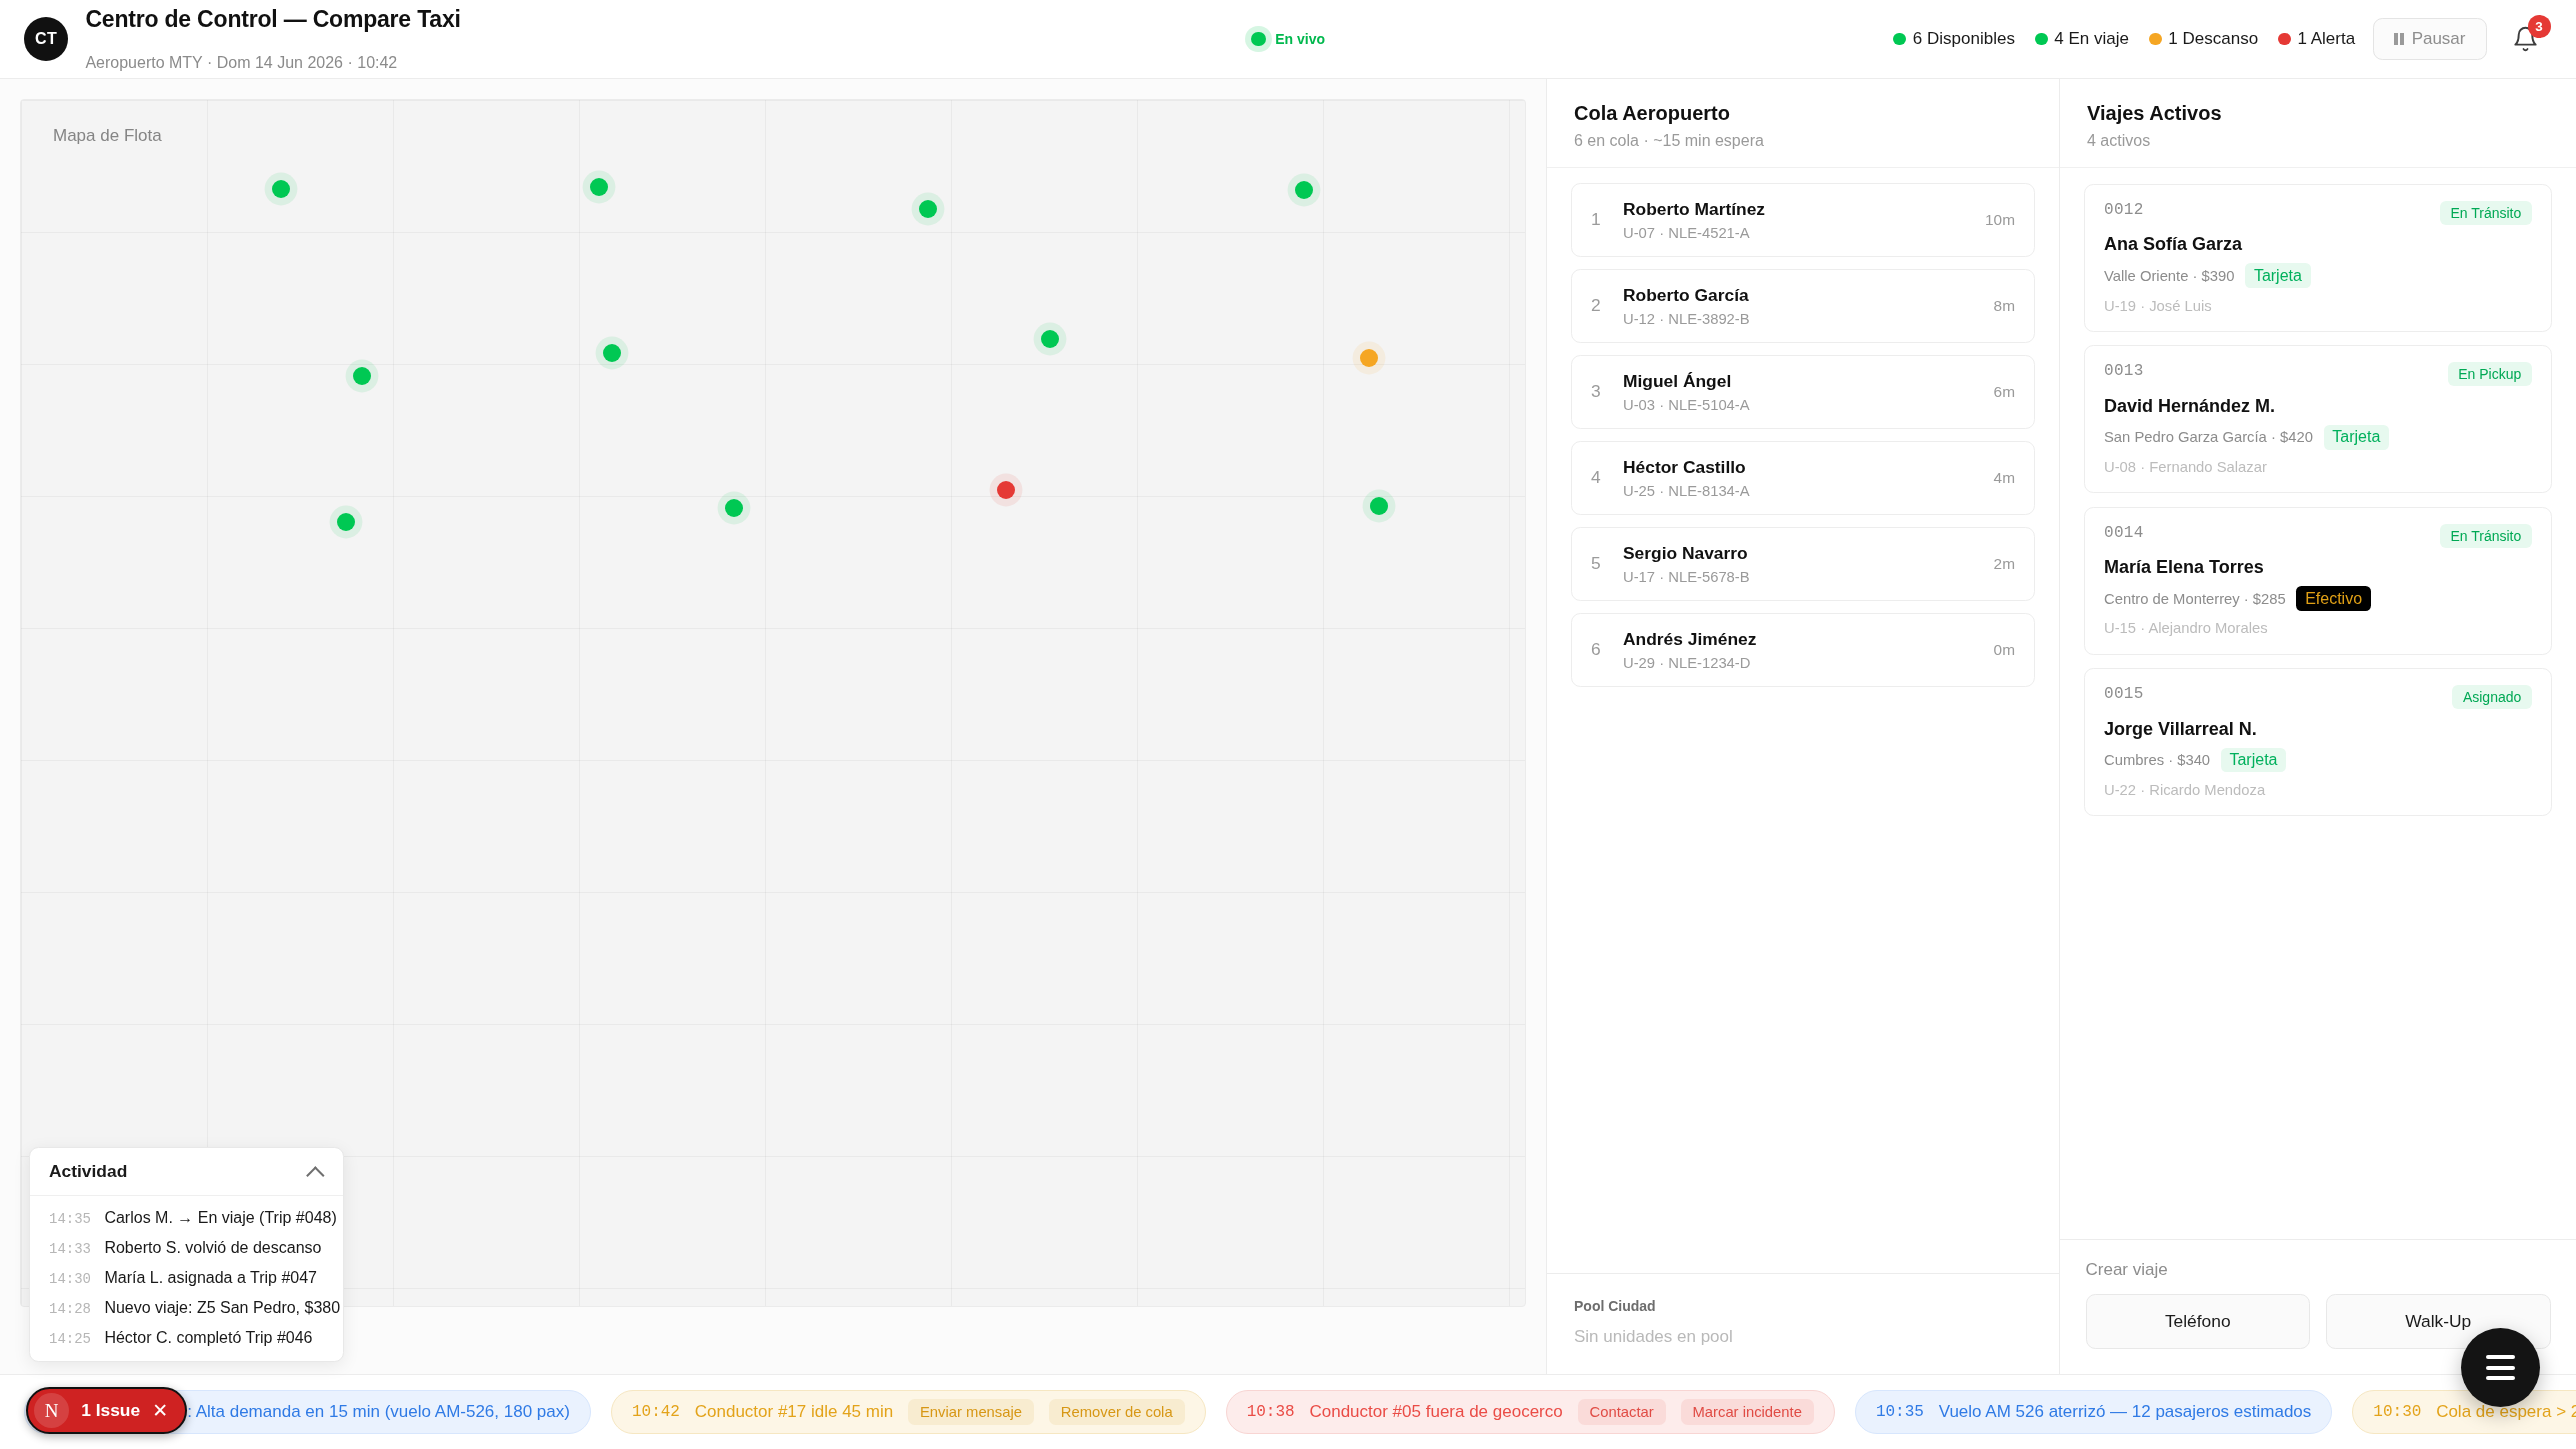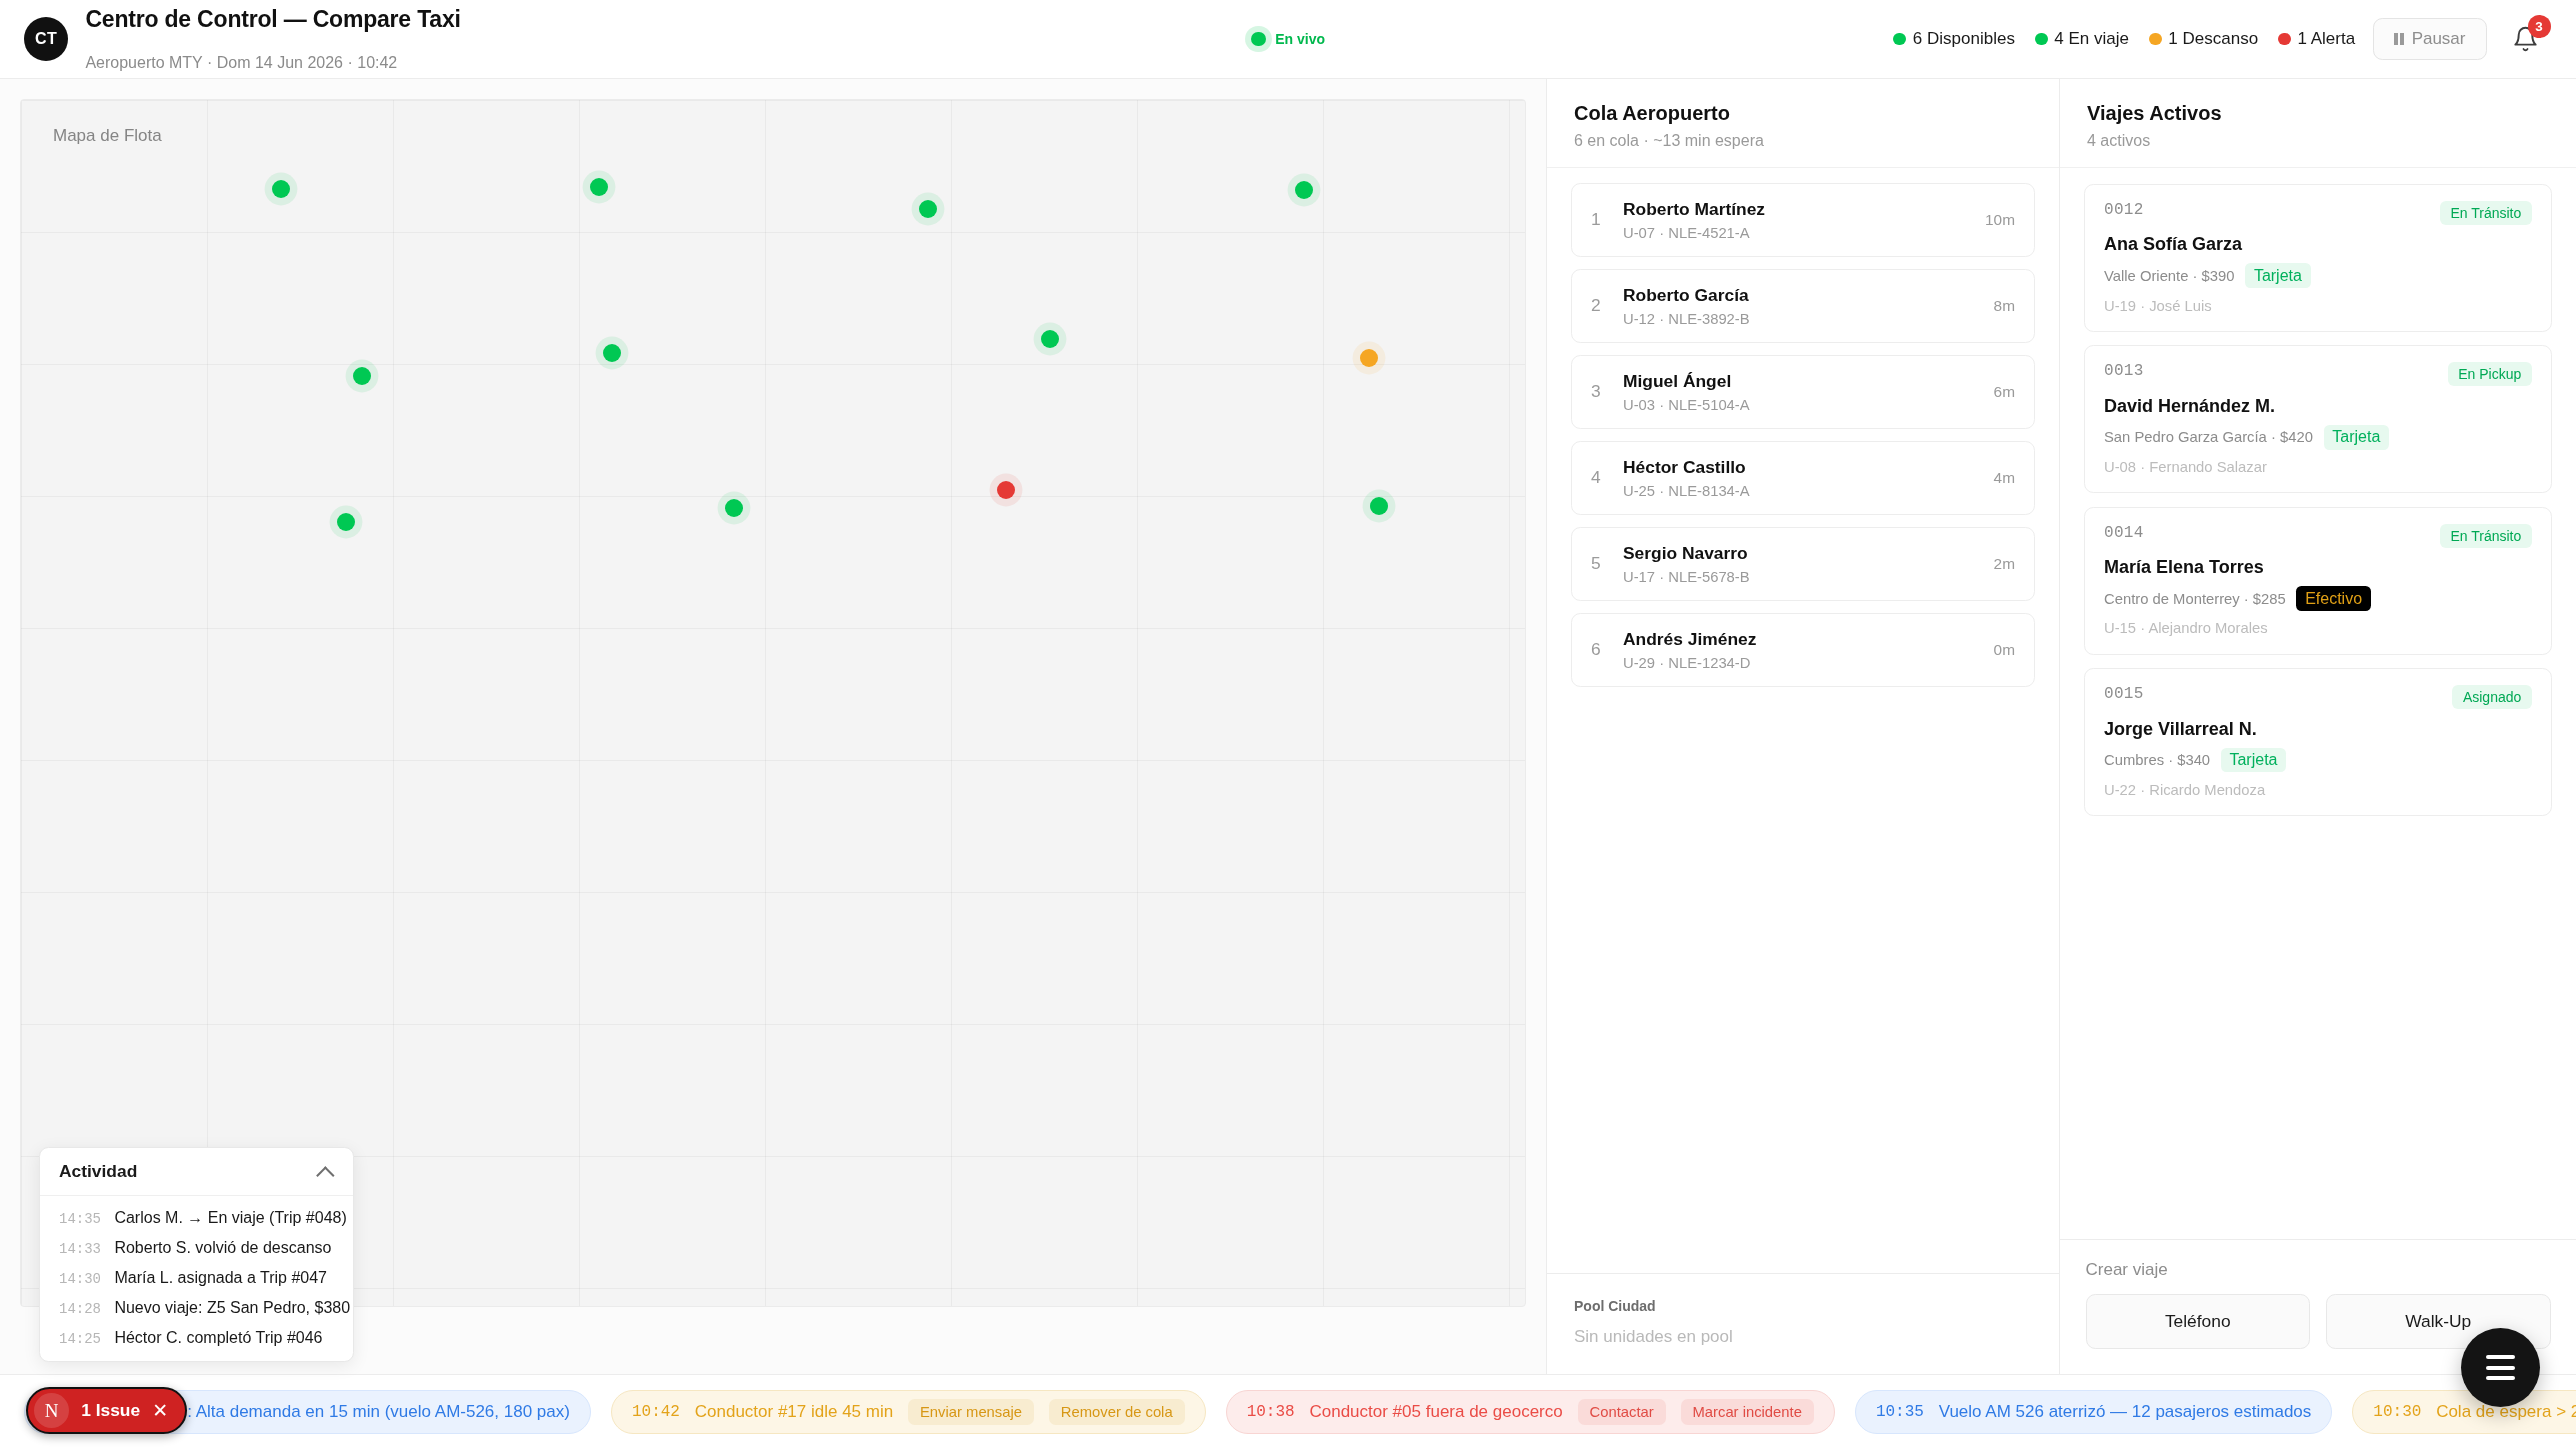--- a/index.html
+++ b/index.html
@@ -85,21 +85,21 @@
   .marker {
     position: absolute; width: 18px; height: 18px; border-radius: 50%;
     transform: translate(-50%,-50%); cursor: pointer;
   }
   .marker.green  { background: #00c853; box-shadow: 0 0 0 7.4px rgba(0,200,83,.10); }
   .marker.amber  { background: #f5a623; box-shadow: 0 0 0 7.4px rgba(245,166,35,.10); }
   .marker.red    { background: #e53935; box-shadow: 0 0 0 7.4px rgba(229,57,53,.10); }
 
   
   .activity {
-    position: absolute; left: 39px; bottom: 12px;
+    position: absolute; left: 29px; bottom: 12px;
     width: 315px;
     background: #fff; border: 1.3px solid #e8e8e8; border-radius: 9.4px;
     box-shadow: 0 4px 17.4px rgba(0,0,0,.08);
     overflow: hidden; z-index: 40; text-align: center;
   }
   .activity-head {
     display: flex; align-items: center; justify-content: space-between;
     padding: 13.4px 19px; border-bottom: 1.3px solid #efefef;
   }
   .activity-title { font-size: 17.4px; font-weight: 600; color: #1a1a1a; }
@@ -322,21 +322,21 @@
               <span class="activity-time">14:25</span>
               <span class="activity-text">Héctor C. completó Trip #046</span>
             </div>
           </div>
       </div>
     </div>
 
     <div class="queue-col">
       <div class="panel-head">
         <div class="panel-title">Cola Aeropuerto</div>
-        <div class="panel-sub">6 en cola · ~13 min espera</div>
+        <div class="panel-sub">6 en cola · ~15 min espera</div>
       </div>
       <div class="queue-list" id="queue-list">
           <div class="queue-item">
             <span class="q-rank">1</span>
             <span class="q-main"><span class="q-name">Roberto Martínez</span><div class="q-meta">U-07 · NLE-4521-A</div></span>
             <span class="q-wait">10m</span>
           </div>
           <div class="queue-item">
             <span class="q-rank">2</span>
             <span class="q-main"><span class="q-name">Roberto García</span><div class="q-meta">U-12 · NLE-3892-B</div></span>

